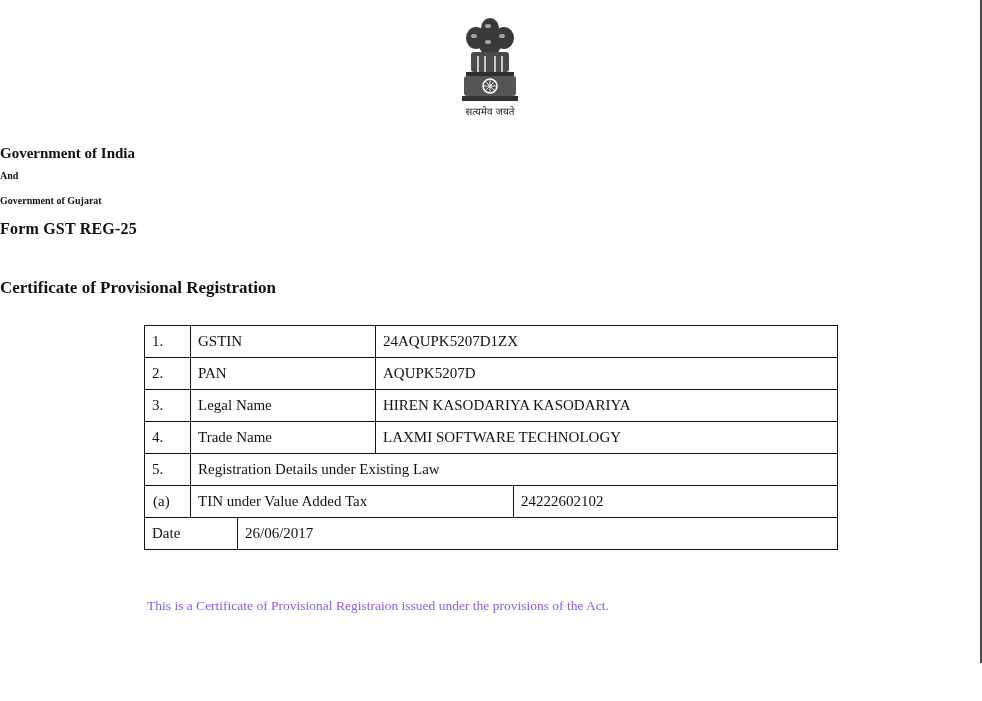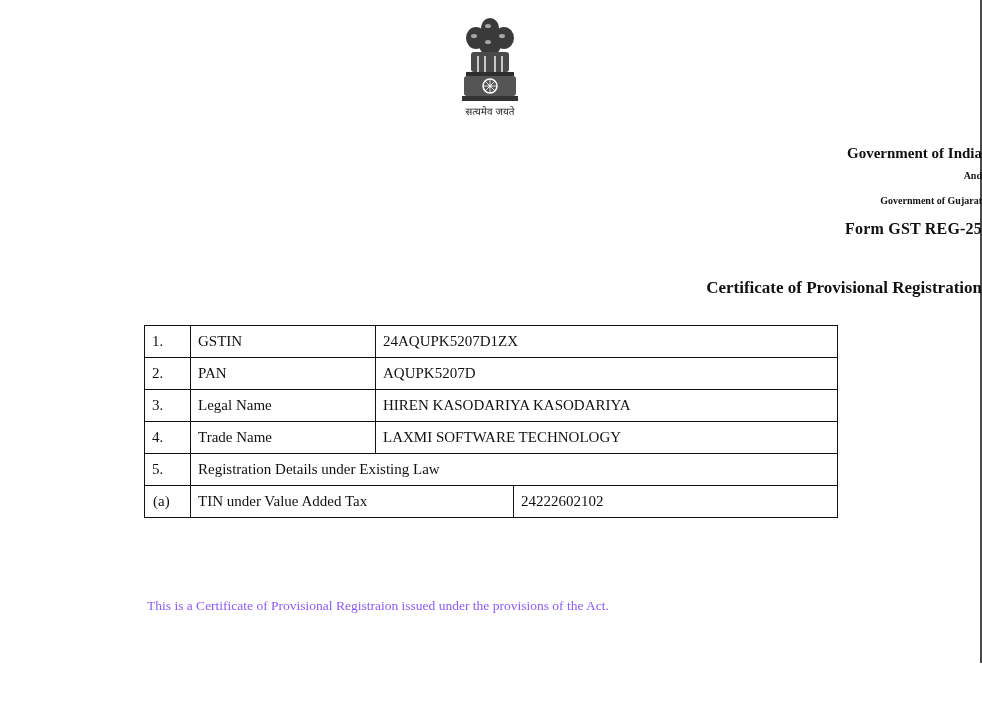--- a/index.html
+++ b/index.html
@@ -37,21 +37,21 @@
       width: 100px;
       text-align: center;
       font-family: "DejaVu Sans", sans-serif;
       font-size: 10px;
       color: #222;
     }
     .heading {
       position: absolute;
       left: 0;
       width: 982px;
-      text-align: right;
+      text-align: left;
       font-weight: bold;
       color: #111;
     }
     .h1 { top: 145px; font-size: 15px; }
     .h2 { top: 170px; font-size: 10px; }
     .h3 { top: 195px; font-size: 10px; }
     .h4 { top: 220px; font-size: 16px; letter-spacing: 0.2px; }
     .h5 { top: 278px; font-size: 17px; }
 
     table.cert {
@@ -164,16 +164,20 @@
     </tr>
     <tr>
       <td class="num">5.</td>
       <td colspan="4">Registration Details under Existing Law</td>
     </tr>
     <tr>
       <td class="tight" style="padding-left:8px">(a)</td>
       <td colspan="3" class="tight">TIN under Value Added Tax</td>
       <td class="tight">24222602102</td>
     </tr>
+    <tr>
+      <td colspan="2">Date</td>
+      <td colspan="3" class="tight">26/06/2017</td>
+    </tr>
   </tbody>
 </table>
 
 <div class="footnote">This is a Certificate of Provisional Registraion issued under the provisions of the Act.</div>
 
 </body></html>

